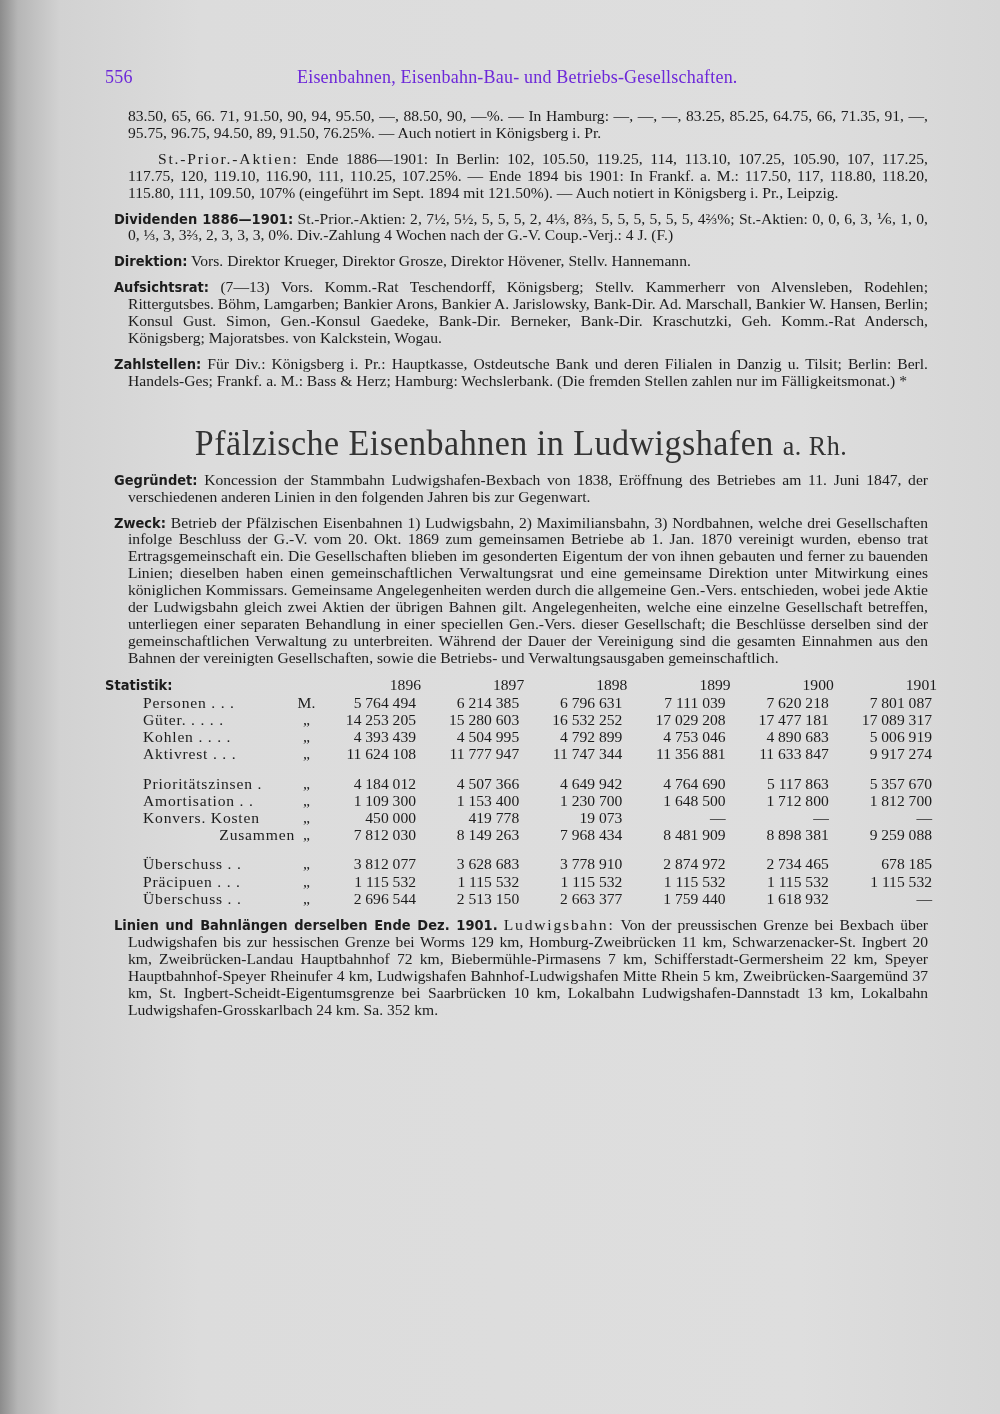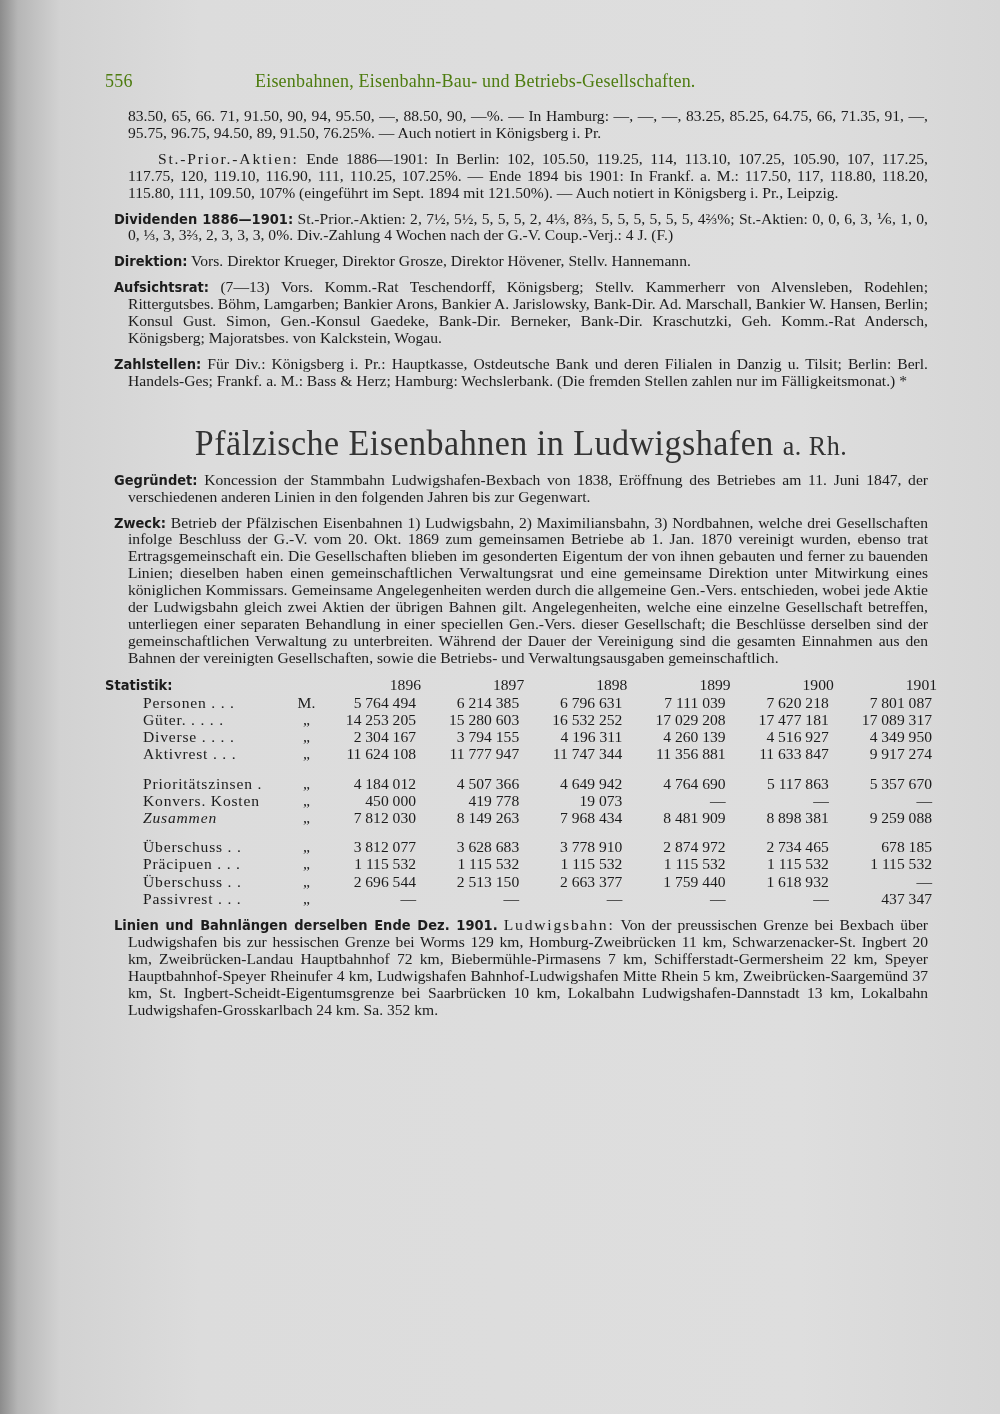--- a/index.html
+++ b/index.html
@@ -4,21 +4,21 @@
 <style>
   html, body { margin:0; padding:0; }
   body {
     width:1000px; height:1414px; overflow:hidden;
     background: linear-gradient(90deg, #8c8c8c 0px, #b6b6b6 18px, #d2d2d2 60px, #dcdcdc 200px, #dedede 800px, #d6d6d6 1000px);
     font-family: "Liberation Serif", "DejaVu Serif", serif;
     color:#1c1c1c;
     position:relative;
   }
   .page { position:absolute; left:105px; top:62px; width:832px; }
-  .header { display:flex; font-size:18px; letter-spacing:0.2px; color:#4d7c0f; height:30px; align-items:flex-end; }
+  .header { display:flex; font-size:18px; letter-spacing:0.2px; color:#6d28d9; height:30px; align-items:center;gap:42px; }
   .header .pnum { width:150px; }
   .header .htitle { flex:1; }
   .p { font-size:15.6px; line-height:16.9px; text-align:justify; margin:9px; }
   .ind { padding-left:14px; text-indent:0; }
   .hang { padding-left:14px; text-indent:-14px; }
   .first-ind { text-indent:44px; }
   .b { font-weight:bold; font-family:"DejaVu Sans Condensed","Liberation Sans", sans-serif; font-size:14.5px; }
   .sp { letter-spacing:1.8px; }
   .block1 { margin-top:16px; }
   .title {
@@ -92,28 +92,28 @@
             <td class="lbl">Güter. . . . .</td>
             <td class="unit">„</td>
             <td class="num">14 253 205</td>
             <td class="num">15 280 603</td>
             <td class="num">16 532 252</td>
             <td class="num">17 029 208</td>
             <td class="num">17 477 181</td>
             <td class="num">17 089 317</td>
           </tr>
           <tr>
-            <td class="lbl">Diverse . . . .</td>
-            <td class="unit">„</td>
-            <td class="num">2 304 167</td>
-            <td class="num">3 794 155</td>
-            <td class="num">4 196 311</td>
-            <td class="num">4 260 139</td>
-            <td class="num">4 516 927</td>
-            <td class="num">4 349 950</td>
+            <td class="lbl">Kohlen . . . .</td>
+            <td class="unit">„</td>
+            <td class="num">4 393 439</td>
+            <td class="num">4 504 995</td>
+            <td class="num">4 792 899</td>
+            <td class="num">4 753 046</td>
+            <td class="num">4 890 683</td>
+            <td class="num">5 006 919</td>
           </tr>
           <tr>
             <td class="lbl">Aktivrest . . .</td>
             <td class="unit">„</td>
             <td class="num">11 624 108</td>
             <td class="num">11 777 947</td>
             <td class="num">11 747 344</td>
             <td class="num">11 356 881</td>
             <td class="num">11 633 847</td>
             <td class="num">9 917 274</td>
@@ -125,31 +125,41 @@
             <td class="lbl">Prioritätszinsen .</td>
             <td class="unit">„</td>
             <td class="num">4 184 012</td>
             <td class="num">4 507 366</td>
             <td class="num">4 649 942</td>
             <td class="num">4 764 690</td>
             <td class="num">5 117 863</td>
             <td class="num">5 357 670</td>
           </tr>
           <tr>
+            <td class="lbl">Amortisation . .</td>
+            <td class="unit">„</td>
+            <td class="num">1 109 300</td>
+            <td class="num">1 153 400</td>
+            <td class="num">1 230 700</td>
+            <td class="num">1 648 500</td>
+            <td class="num">1 712 800</td>
+            <td class="num">1 812 700</td>
+          </tr>
+          <tr>
             <td class="lbl">Konvers. Kosten</td>
             <td class="unit">„</td>
             <td class="num">450 000</td>
             <td class="num">419 778</td>
             <td class="num">19 073</td>
             <td class="num">—</td>
             <td class="num">—</td>
             <td class="num">—</td>
           </tr>
           <tr>
-            <td class="lbl" style="text-align: left; font-style: italic;">Zusammen</td>
+            <td class="lbl" style="text-align: right;">Zusammen</td>
             <td class="unit">„</td>
             <td class="num">7 812 030</td>
             <td class="num">8 149 263</td>
             <td class="num">7 968 434</td>
             <td class="num">8 481 909</td>
             <td class="num">8 898 381</td>
             <td class="num">9 259 088</td>
           </tr>
           <tr class="gap">
             <td></td>
@@ -177,29 +187,19 @@
           <tr>
             <td class="lbl">Überschuss . .</td>
             <td class="unit">„</td>
             <td class="num">2 696 544</td>
             <td class="num">2 513 150</td>
             <td class="num">2 663 377</td>
             <td class="num">1 759 440</td>
             <td class="num">1 618 932</td>
             <td class="num">—</td>
           </tr>
-          <tr>
-            <td class="lbl">Passivrest . . .</td>
-            <td class="unit">„</td>
-            <td class="num">—</td>
-            <td class="num">—</td>
-            <td class="num">—</td>
-            <td class="num">—</td>
-            <td class="num">—</td>
-            <td class="num">437 347</td>
-          </tr>
         </tbody>
     </table>
   </div>
 
   <p class="p hang lines"><span class="b">Linien und Bahnlängen derselben Ende Dez. 1901.</span> <span class="sp">Ludwigsbahn:</span><span> Von der preussischen Grenze bei Bexbach über Ludwigshafen bis zur hessischen Grenze bei Worms 129 km, Homburg-Zweibrücken 11 km, Schwarzenacker-St. Ingbert 20 km, Zweibrücken-Landau Hauptbahnhof 72 km, Biebermühle-Pirmasens 7 km, Schifferstadt-Germersheim 22 km, Speyer Hauptbahnhof-Speyer Rheinufer 4 km, Ludwigshafen Bahnhof-Ludwigshafen Mitte Rhein 5 km, Zweibrücken-Saargemünd 37 km, St. Ingbert-Scheidt-Eigentumsgrenze bei Saarbrücken 10 km, Lokalbahn Ludwigshafen-Dannstadt 13 km, Lokalbahn Ludwigshafen-Grosskarlbach 24 km. Sa. 352 km.</span></p>
 
 </div>
 
 </body></html>

